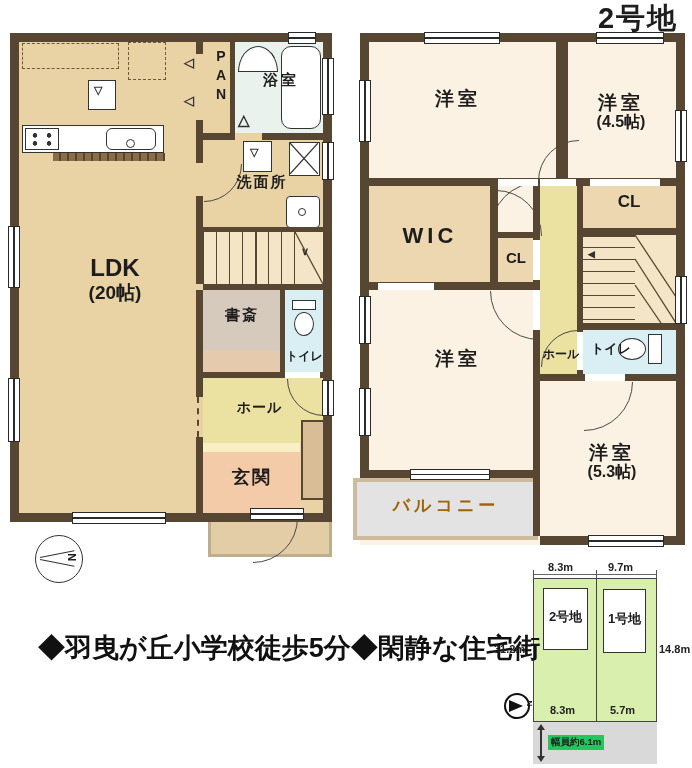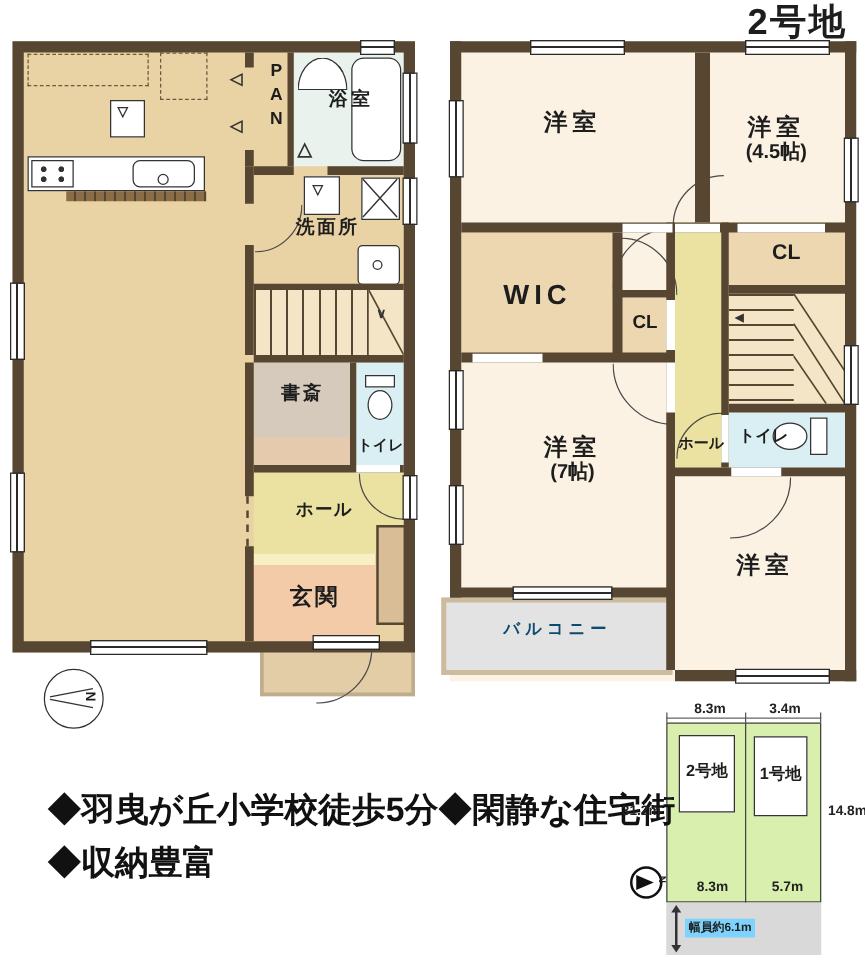--- a/index.html
+++ b/index.html
@@ -11,21 +11,21 @@
   .wall{position:absolute;background:#574732;z-index:12}
   .gap{position:absolute;background:#fff;z-index:13}
   .winH,.winV{position:absolute;border:1px solid #2a2a2a;z-index:13}
   .winH{background:linear-gradient(to bottom,#fff 42%,#2a2a2a 42%,#2a2a2a 58%,#fff 58%)}
   .winV{background:linear-gradient(to right,#fff 42%,#2a2a2a 42%,#2a2a2a 58%,#fff 58%)}
   .arc{position:absolute;border:1.5px solid #4a4a4a;border-radius:50%;z-index:11;background:transparent}
   .fix{position:absolute;background:#fff;border:1.5px solid #333;z-index:11;box-sizing:border-box}
   .lbl{position:absolute;font-weight:bold;color:#1d1d1d;z-index:20;white-space:nowrap;text-align:center;line-height:1.12}
   .glyph{position:absolute;z-index:13;color:#333;font-weight:bold;line-height:1}
   .feature{position:absolute;left:38px;font-weight:bold;font-size:27px;color:#111;z-index:20;white-space:nowrap}
-  .dim{position:absolute;font-size:11px;font-weight:bold;color:#222;z-index:20;text-align:center}
+  .dim{position:absolute;font-size:11px;font-weight:bold;color:#222;z-index:20;text-align:left}
   .tick{position:absolute;background:#555;z-index:6}
 </style>
 </head>
 <body>
 
 <div class="page">
 
   <div class="base" style="left:10px;top:33px;width:322px;height:489px;background:#e9d2a4"></div>
   <div class="abs" style="left:208px;top:513px;width:124px;height:44px;background:#e2cda6;border:3px solid #bfae8e;box-sizing:border-box;z-index:2"></div>
 
@@ -103,20 +103,24 @@
   <div class="fix" style="left:294px;top:312px;width:20px;height:24px;border-radius:50%"></div>
   <span class="glyph" style="left:184px;top:56px;font-size:13px">◁</span>
   <span class="glyph" style="left:184px;top:94px;font-size:13px">◁</span>
   <span class="glyph" style="left:301px;top:246px;font-size:11px">∨</span>
 
   <div class="abs" style="left:35px;top:535px;width:46px;height:46px;border:1.5px solid #333;border-radius:50%;background:#fff;z-index:6"></div>
   <div class="abs" style="left:40px;top:557px;width:35px;height:1.2px;background:#333;transform:rotate(-11deg);transform-origin:left center;z-index:7"></div>
   <div class="abs" style="left:40px;top:559px;width:35px;height:1.2px;background:#333;transform:rotate(11deg);transform-origin:left center;z-index:7"></div>
   <span class="lbl" style="left:68px;top:551px;font-size:11px;transform:rotate(90deg)">N</span>
 
+  <div class="lbl" style="left:55px;top:255px;width:120px">
+    <div style="font-size:24px">LDK</div>
+    <div style="font-size:19px">(20帖)</div>
+  </div>
   <div class="lbl" style="left:206px;top:48px;width:22px;font-size:14px;writing-mode:vertical-rl;text-orientation:upright;letter-spacing:3px">PAN</div>
   <div class="lbl" style="left:243px;top:72px;width:76px;font-size:15px;letter-spacing:3px">浴室</div>
   <div class="lbl" style="left:206px;top:174px;width:112px;font-size:15px;letter-spacing:2px">洗面所</div>
   <div class="lbl" style="left:206px;top:307px;width:72px;font-size:15px;letter-spacing:2px">書斎</div>
   <div class="lbl" style="left:286px;top:350px;width:36px;font-size:12px">トイレ</div>
   <div class="lbl" style="left:212px;top:400px;width:95px;font-size:14px;letter-spacing:1px">ホール</div>
   <div class="lbl" style="left:210px;top:467px;width:84px;font-size:18px;letter-spacing:2px">玄関</div>
 
   <div class="base" style="left:360px;top:33px;width:325px;height:512px;background:#fbf2e3"></div>
   <div class="abs" style="left:353px;top:478px;width:185px;height:62px;background:#e3e3e3;border:4px solid #cdbb9e;box-sizing:border-box;z-index:2"></div>
@@ -187,48 +191,47 @@
     <div style="font-size:19px;letter-spacing:4px">洋室</div>
     <div style="font-size:16px">(4.5帖)</div>
   </div>
   <div class="lbl" style="left:390px;top:224px;width:80px;font-size:22px;letter-spacing:4px">WIC</div>
   <div class="lbl" style="left:497px;top:250px;width:38px;font-size:15px">CL</div>
   <div class="lbl" style="left:608px;top:192px;width:42px;font-size:17px">CL</div>
   <div class="lbl" style="left:536px;top:348px;width:50px;font-size:12px">ホール</div>
   <div class="lbl" style="left:588px;top:342px;width:46px;font-size:13px">トイレ</div>
   <div class="lbl" style="left:398px;top:348px;width:120px">
     <div style="font-size:19px;letter-spacing:4px">洋室</div>
-    <div style="font-size:16px">(7帖)</div>
   </div>
   <div class="lbl" style="left:552px;top:442px;width:120px">
     <div style="font-size:19px;letter-spacing:4px">洋室</div>
-  </div>
-  <div class="lbl" style="left:382px;top:496px;width:128px;font-size:13px;letter-spacing:4px;color:#0c4a6e">バルコニー</div>
+    <div style="font-size:16px">(5.3帖)</div>
+  </div>
+  <div class="lbl" style="left:382px;top:496px;width:128px;font-size:17px;letter-spacing:4px;color:#a16207">バルコニー</div>
 
   <div class="feature" style="top:630px">◆羽曳が丘小学校徒歩5分◆閑静な住宅街</div>
-  <div class="feature" style="top:672px">◆収納豊富</div>
 
   <div class="abs" style="left:533px;top:574px;width:124px;height:1px;background:#666;z-index:6"></div>
   <div class="tick" style="left:533px;top:570px;width:1px;height:8px"></div>
   <div class="tick" style="left:596px;top:570px;width:1px;height:8px"></div>
   <div class="tick" style="left:656px;top:570px;width:1px;height:8px"></div>
   <div class="abs" style="left:533px;top:578px;width:124px;height:144px;background:#d9efae;border:1px solid #444;box-sizing:border-box;z-index:5"></div>
   <div class="abs" style="left:596px;top:578px;width:1px;height:144px;background:#444;z-index:6"></div>
   <div class="abs" style="left:543px;top:588px;width:45px;height:62px;background:#fff;border:1.5px solid #333;box-sizing:border-box;z-index:6"></div>
   <div class="abs" style="left:603px;top:589px;width:43px;height:64px;background:#fff;border:1.5px solid #333;box-sizing:border-box;z-index:6"></div>
   <div class="lbl" style="left:544px;top:610px;width:43px;font-size:13px">2号地</div>
   <div class="lbl" style="left:603px;top:612px;width:43px;font-size:13px">1号地</div>
   <div class="dim" style="left:548px;top:561px;width:40px">8.3m</div>
-  <div class="dim" style="left:608px;top:561px;width:40px">3.4m</div>
+  <div class="dim" style="left:608px;top:561px;width:40px">9.7m</div>
   <div class="dim" style="left:494px;top:643px;width:38px">31.2m</div>
   <div class="dim" style="left:659px;top:643px;width:38px">14.8m</div>
   <div class="dim" style="left:550px;top:704px;width:40px">8.3m</div>
   <div class="dim" style="left:610px;top:704px;width:40px">5.7m</div>
   <div class="abs" style="left:533px;top:722px;width:124px;height:42px;background:#d9d9d9;z-index:5"></div>
   <div class="abs" style="left:540px;top:727px;width:1.5px;height:32px;background:#333;z-index:6"></div>
   <div class="abs" style="left:537px;top:724px;width:0;height:0;border-left:4px solid transparent;border-right:4px solid transparent;border-bottom:6px solid #333;z-index:6"></div>
   <div class="abs" style="left:537px;top:756px;width:0;height:0;border-left:4px solid transparent;border-right:4px solid transparent;border-top:6px solid #333;z-index:6"></div>
-  <div class="abs" style="left:548px;top:735px;font-size:9.5px;font-weight:bold;background:#7dd3fc;padding:1px 3px;z-index:7;white-space:nowrap">幅員約6.1m</div>
+  <div class="abs" style="left:548px;top:735px;font-size:9.5px;font-weight:bold;background:#22c55e;padding:1px 3px;z-index:7;white-space:nowrap">幅員約6.1m</div>
   <div class="abs" style="left:504px;top:693px;width:26px;height:26px;border:2px solid #111;border-radius:50%;background:#fff;box-sizing:border-box;z-index:6"></div>
   <div class="abs" style="left:509px;top:700px;width:0;height:0;border-top:6px solid transparent;border-bottom:6px solid transparent;border-left:14px solid #111;z-index:7"></div>
   <span class="lbl" style="left:526px;top:699px;font-size:8px;transform:rotate(90deg)">N</span>
 
 </div>
 
 </body></html>

